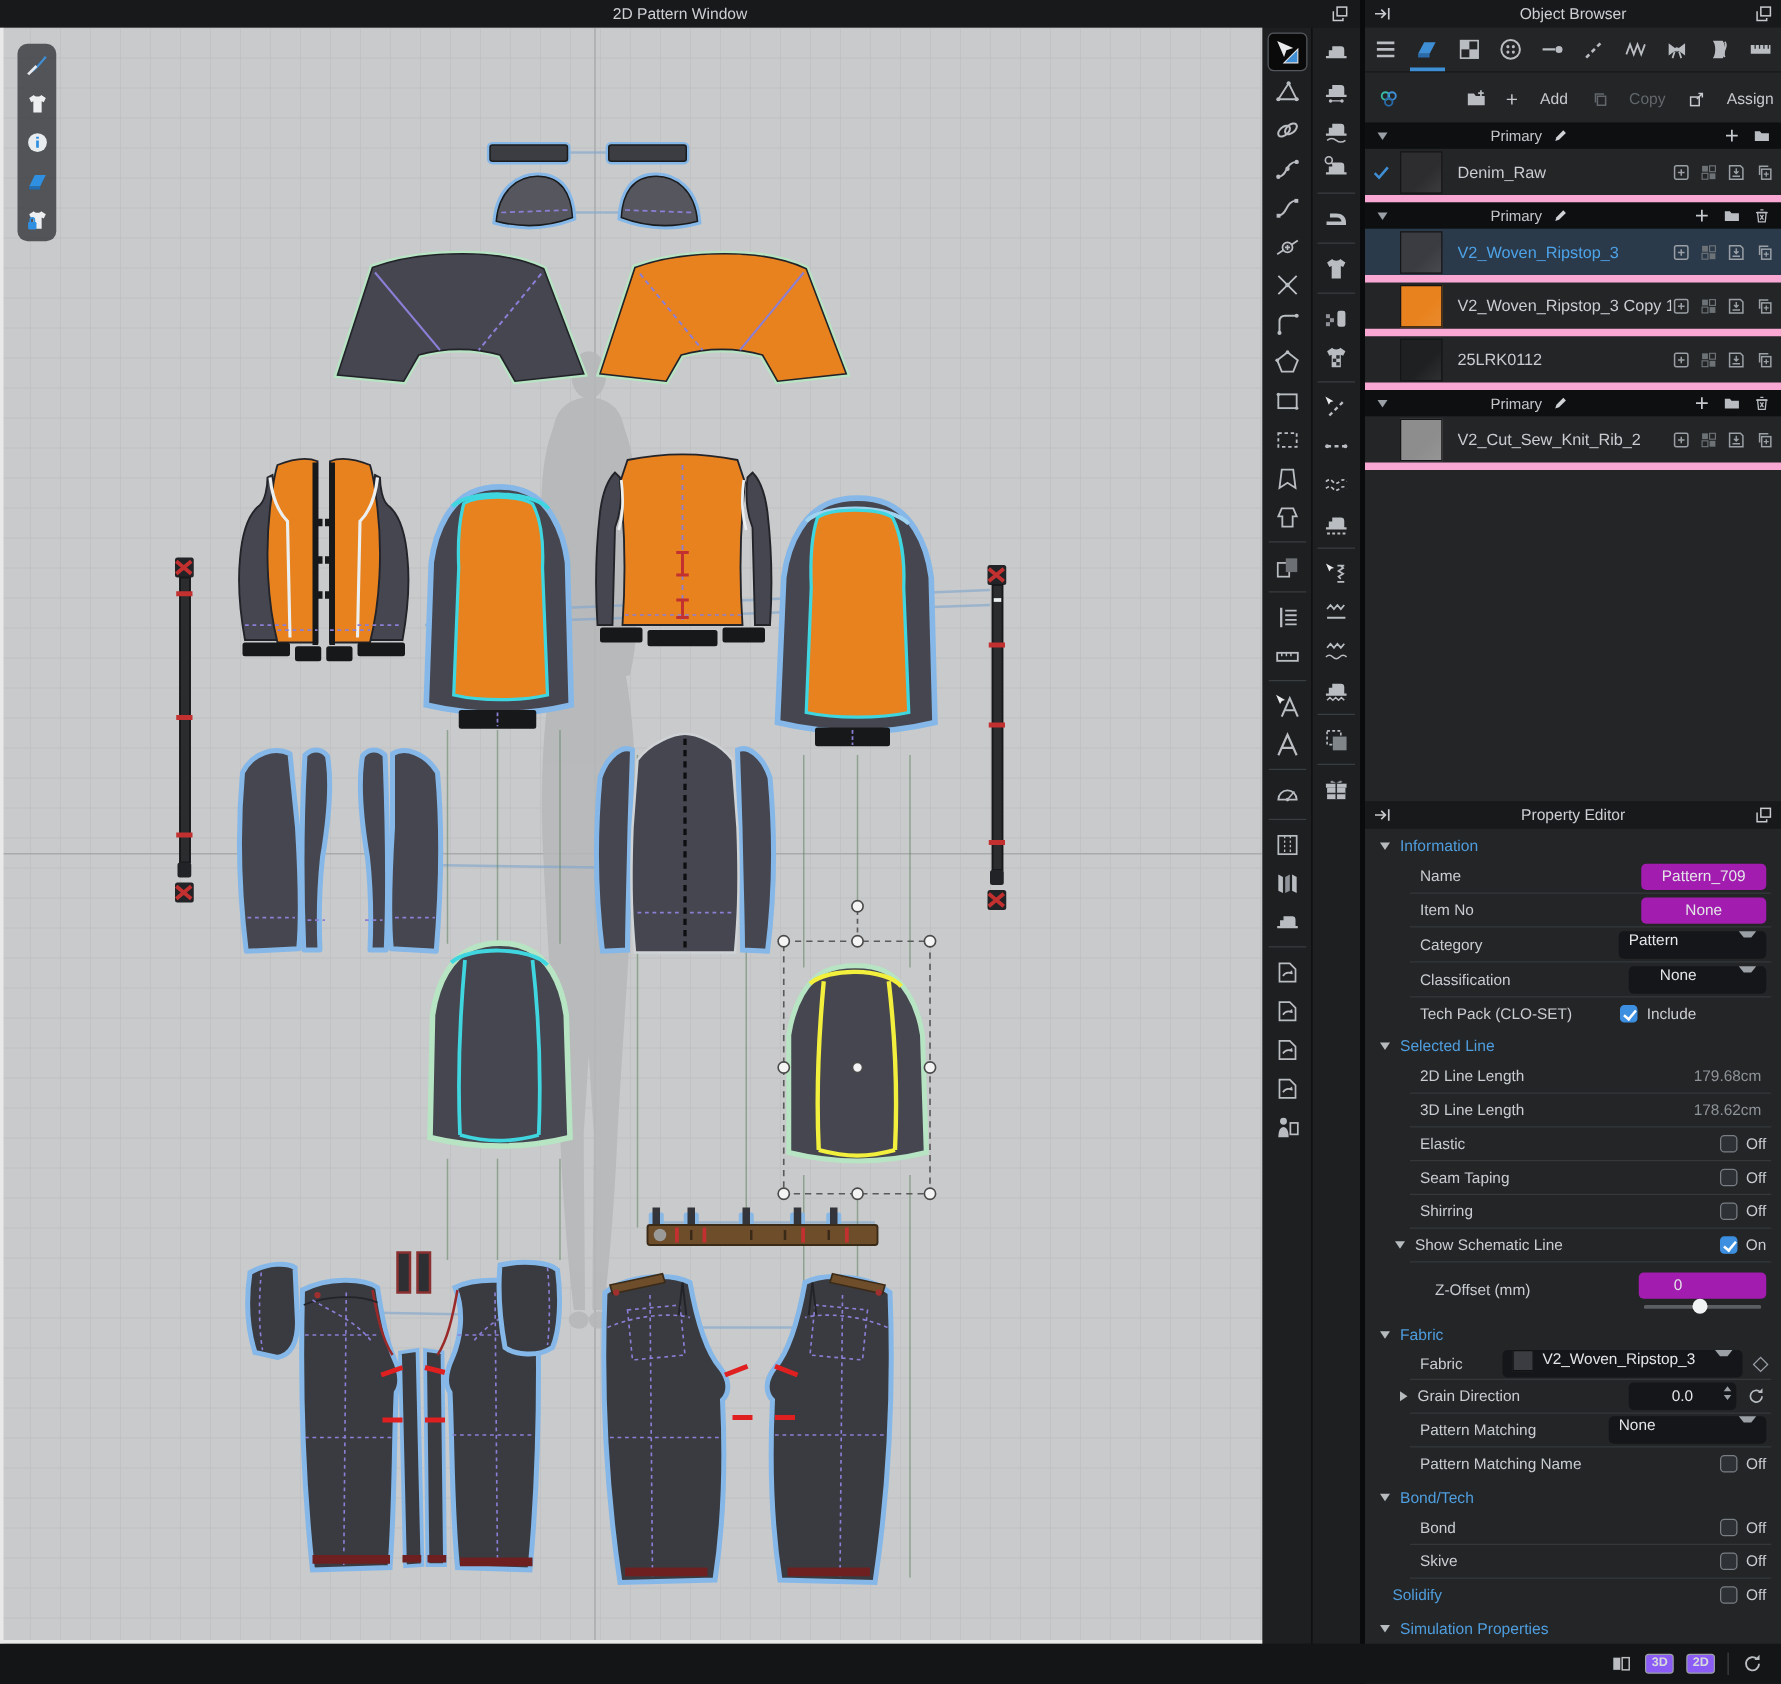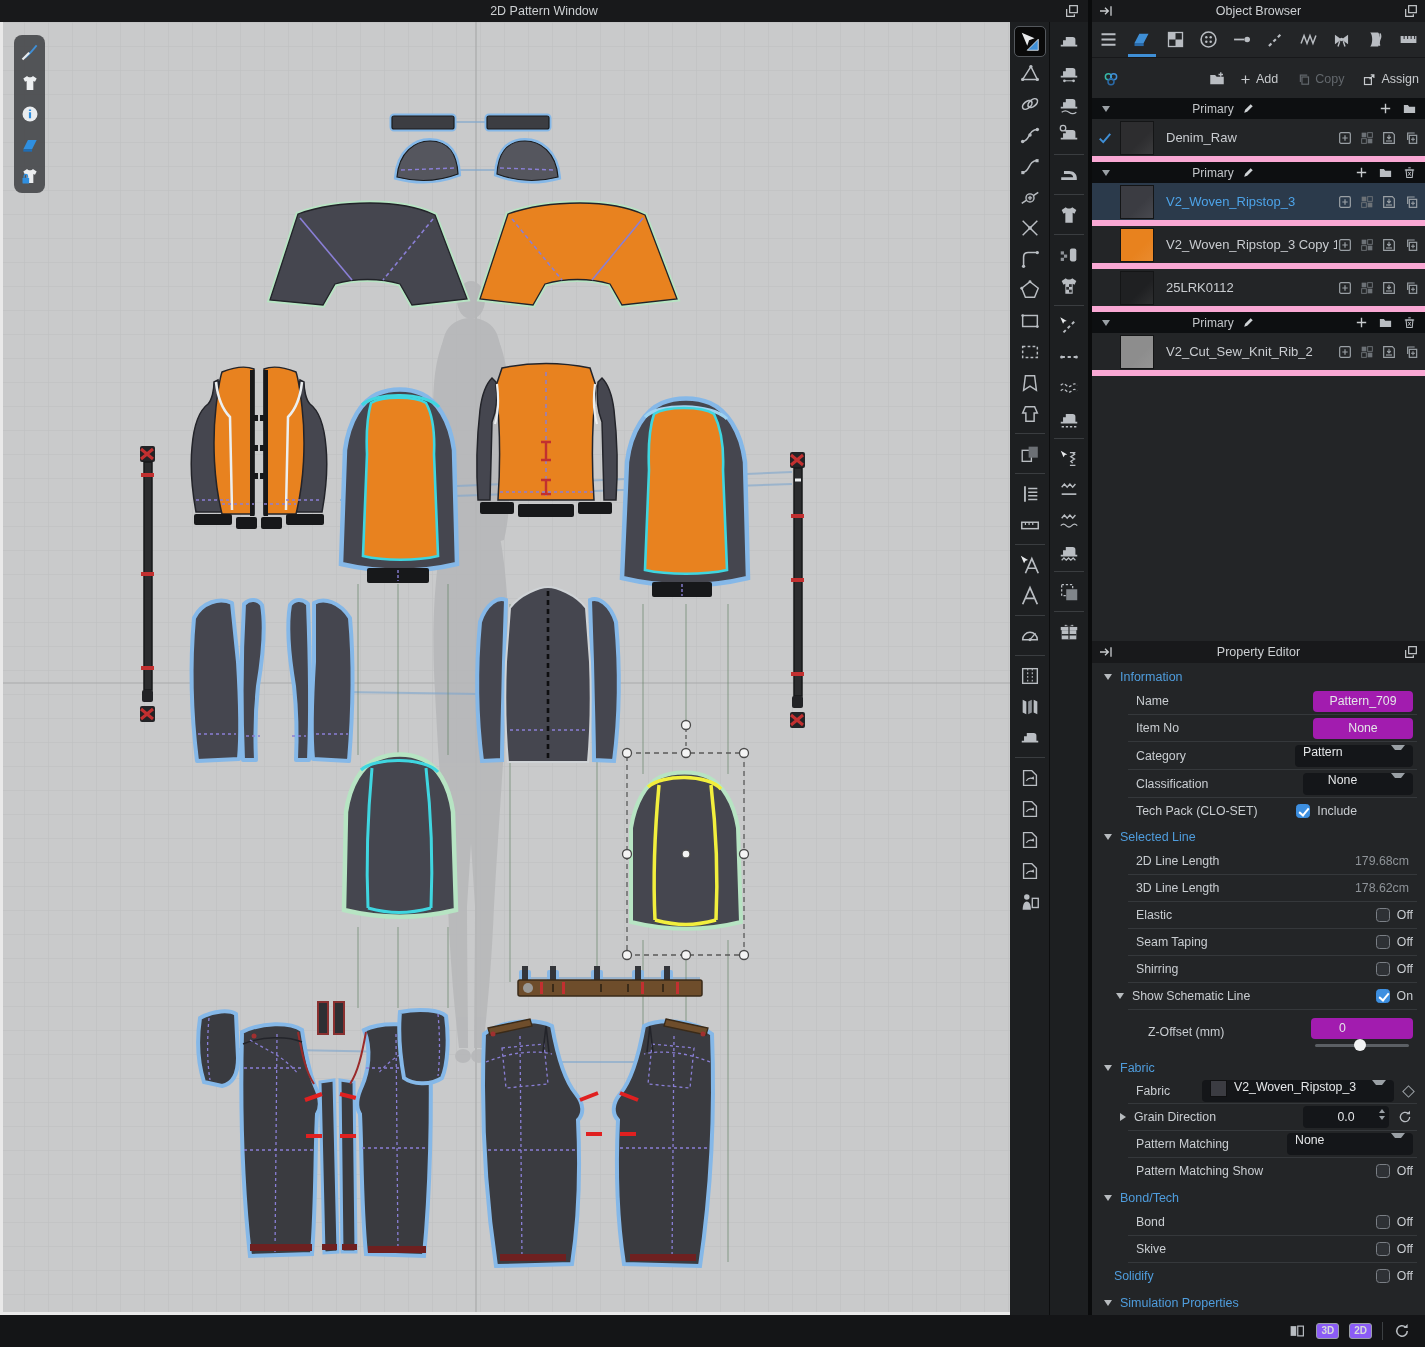--- a/index.html
+++ b/index.html
@@ -30,21 +30,21 @@
   #right{position:absolute;left:1092px;top:0;width:333px;height:1347px;background:#232527;}
   #ob-title{left:1092px;top:0;width:333px;}
   #ob-tabs{position:absolute;left:0;top:22px;width:333px;height:36px;display:flex;align-items:center;
     justify-content:space-around;border-bottom:1px solid #17181a;}
   .ob-tab{width:30px;height:30px;display:flex;align-items:center;justify-content:center;cursor:pointer;position:relative;}
   .ob-tab svg{width:21px;height:21px;}
   .ob-tab.sel::after{content:"";position:absolute;left:1px;right:1px;bottom:-2px;height:3px;background:#3f8fd6;}
   #ob-actions{position:absolute;left:0;top:60px;width:333px;height:38px;display:flex;align-items:center;
     color:#c7cacd;font-size:12.5px;}
   #ob-actions .aicon{width:18px;height:18px;margin:0 4px;cursor:pointer;}
-  #ob-actions .abtn{display:flex;align-items:center;gap:4px;margin:12px 9px;cursor:pointer;}
+  #ob-actions .abtn{display:flex;align-items:center;gap:16px;margin:12px 9px;cursor:pointer;}
   #ob-actions .abtn.disabled{color:#62676c;}
   #groups{position:absolute;left:0;top:98px;width:333px;}
   .grp-h{height:21px;background:#0d0f11;display:flex;align-items:center;color:#c3c6c9;font-size:12px;position:relative;}
   .grp-h .caret{width:0;height:0;border-left:4.5px solid transparent;border-right:4.5px solid transparent;
     border-top:6px solid #9aa0a5;margin-left:10px;}
   .grp-h .glabel{position:absolute;left:0;right:70px;text-align:center;}
   .grp-h .hic{width:15px;height:15px;margin-left:9px;cursor:pointer;}
   .grp-h .hspace{flex:1;}
   .item{height:43px;display:flex;align-items:center;position:relative;border-bottom:6px solid #f9a8d4;cursor:pointer;}
   .item.sel{background:#2b3a4b;}
@@ -1360,21 +1360,21 @@
         <div class="pe-row">
           <span class="lbl">Pattern Matching</span>
             <span class="sp"></span>
           <div class="pe-select" style="width:126px">
               <span>None</span>
               <span class="car"></span>
             </div>
         </div>
           <div class="pe-sep"></div>
         <div class="pe-row">
-          <span class="lbl">Pattern Matching Show</span>
+          <span class="lbl">Pattern Matching Name</span>
             <span class="sp"></span>
           <span class="cb" style="margin-left:-86px"></span>
           <span class="cbl">Off</span>
         </div>
         <div class="pe-sec">
             <span class="tri"></span>
             <span>Bond/Tech</span>
           </div>
         <div class="pe-row">
           <span class="lbl">Bond</span>

